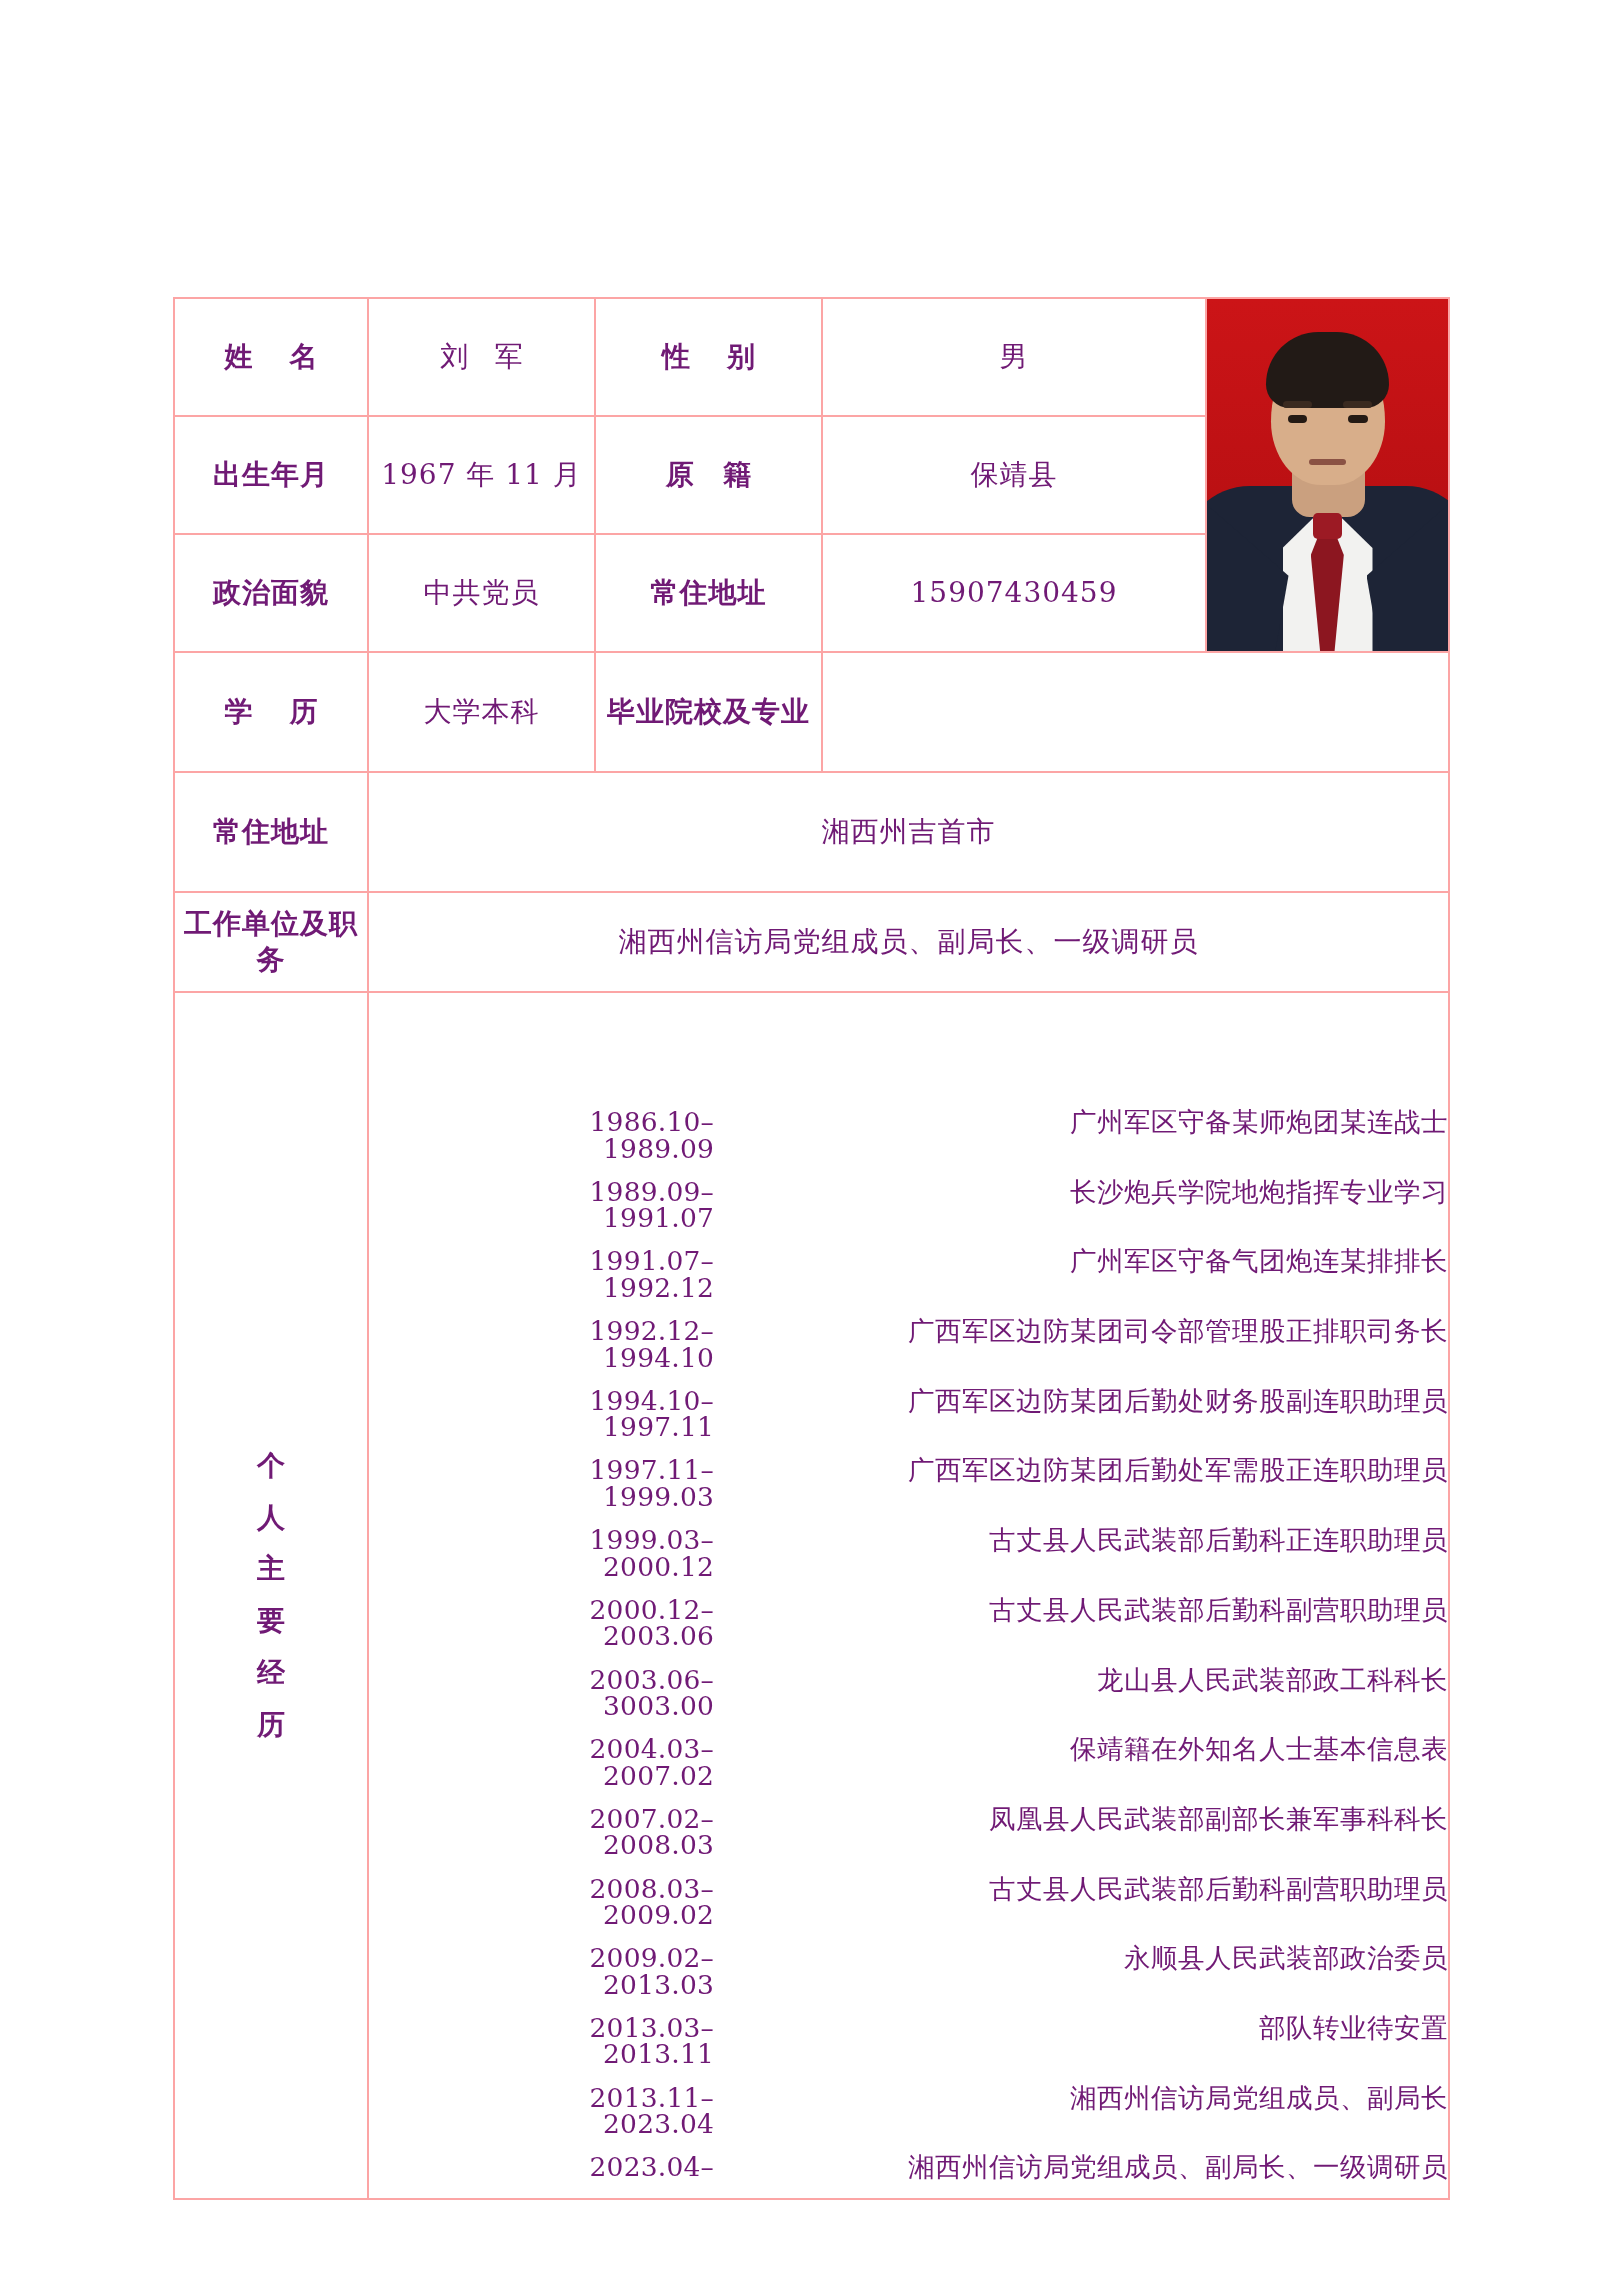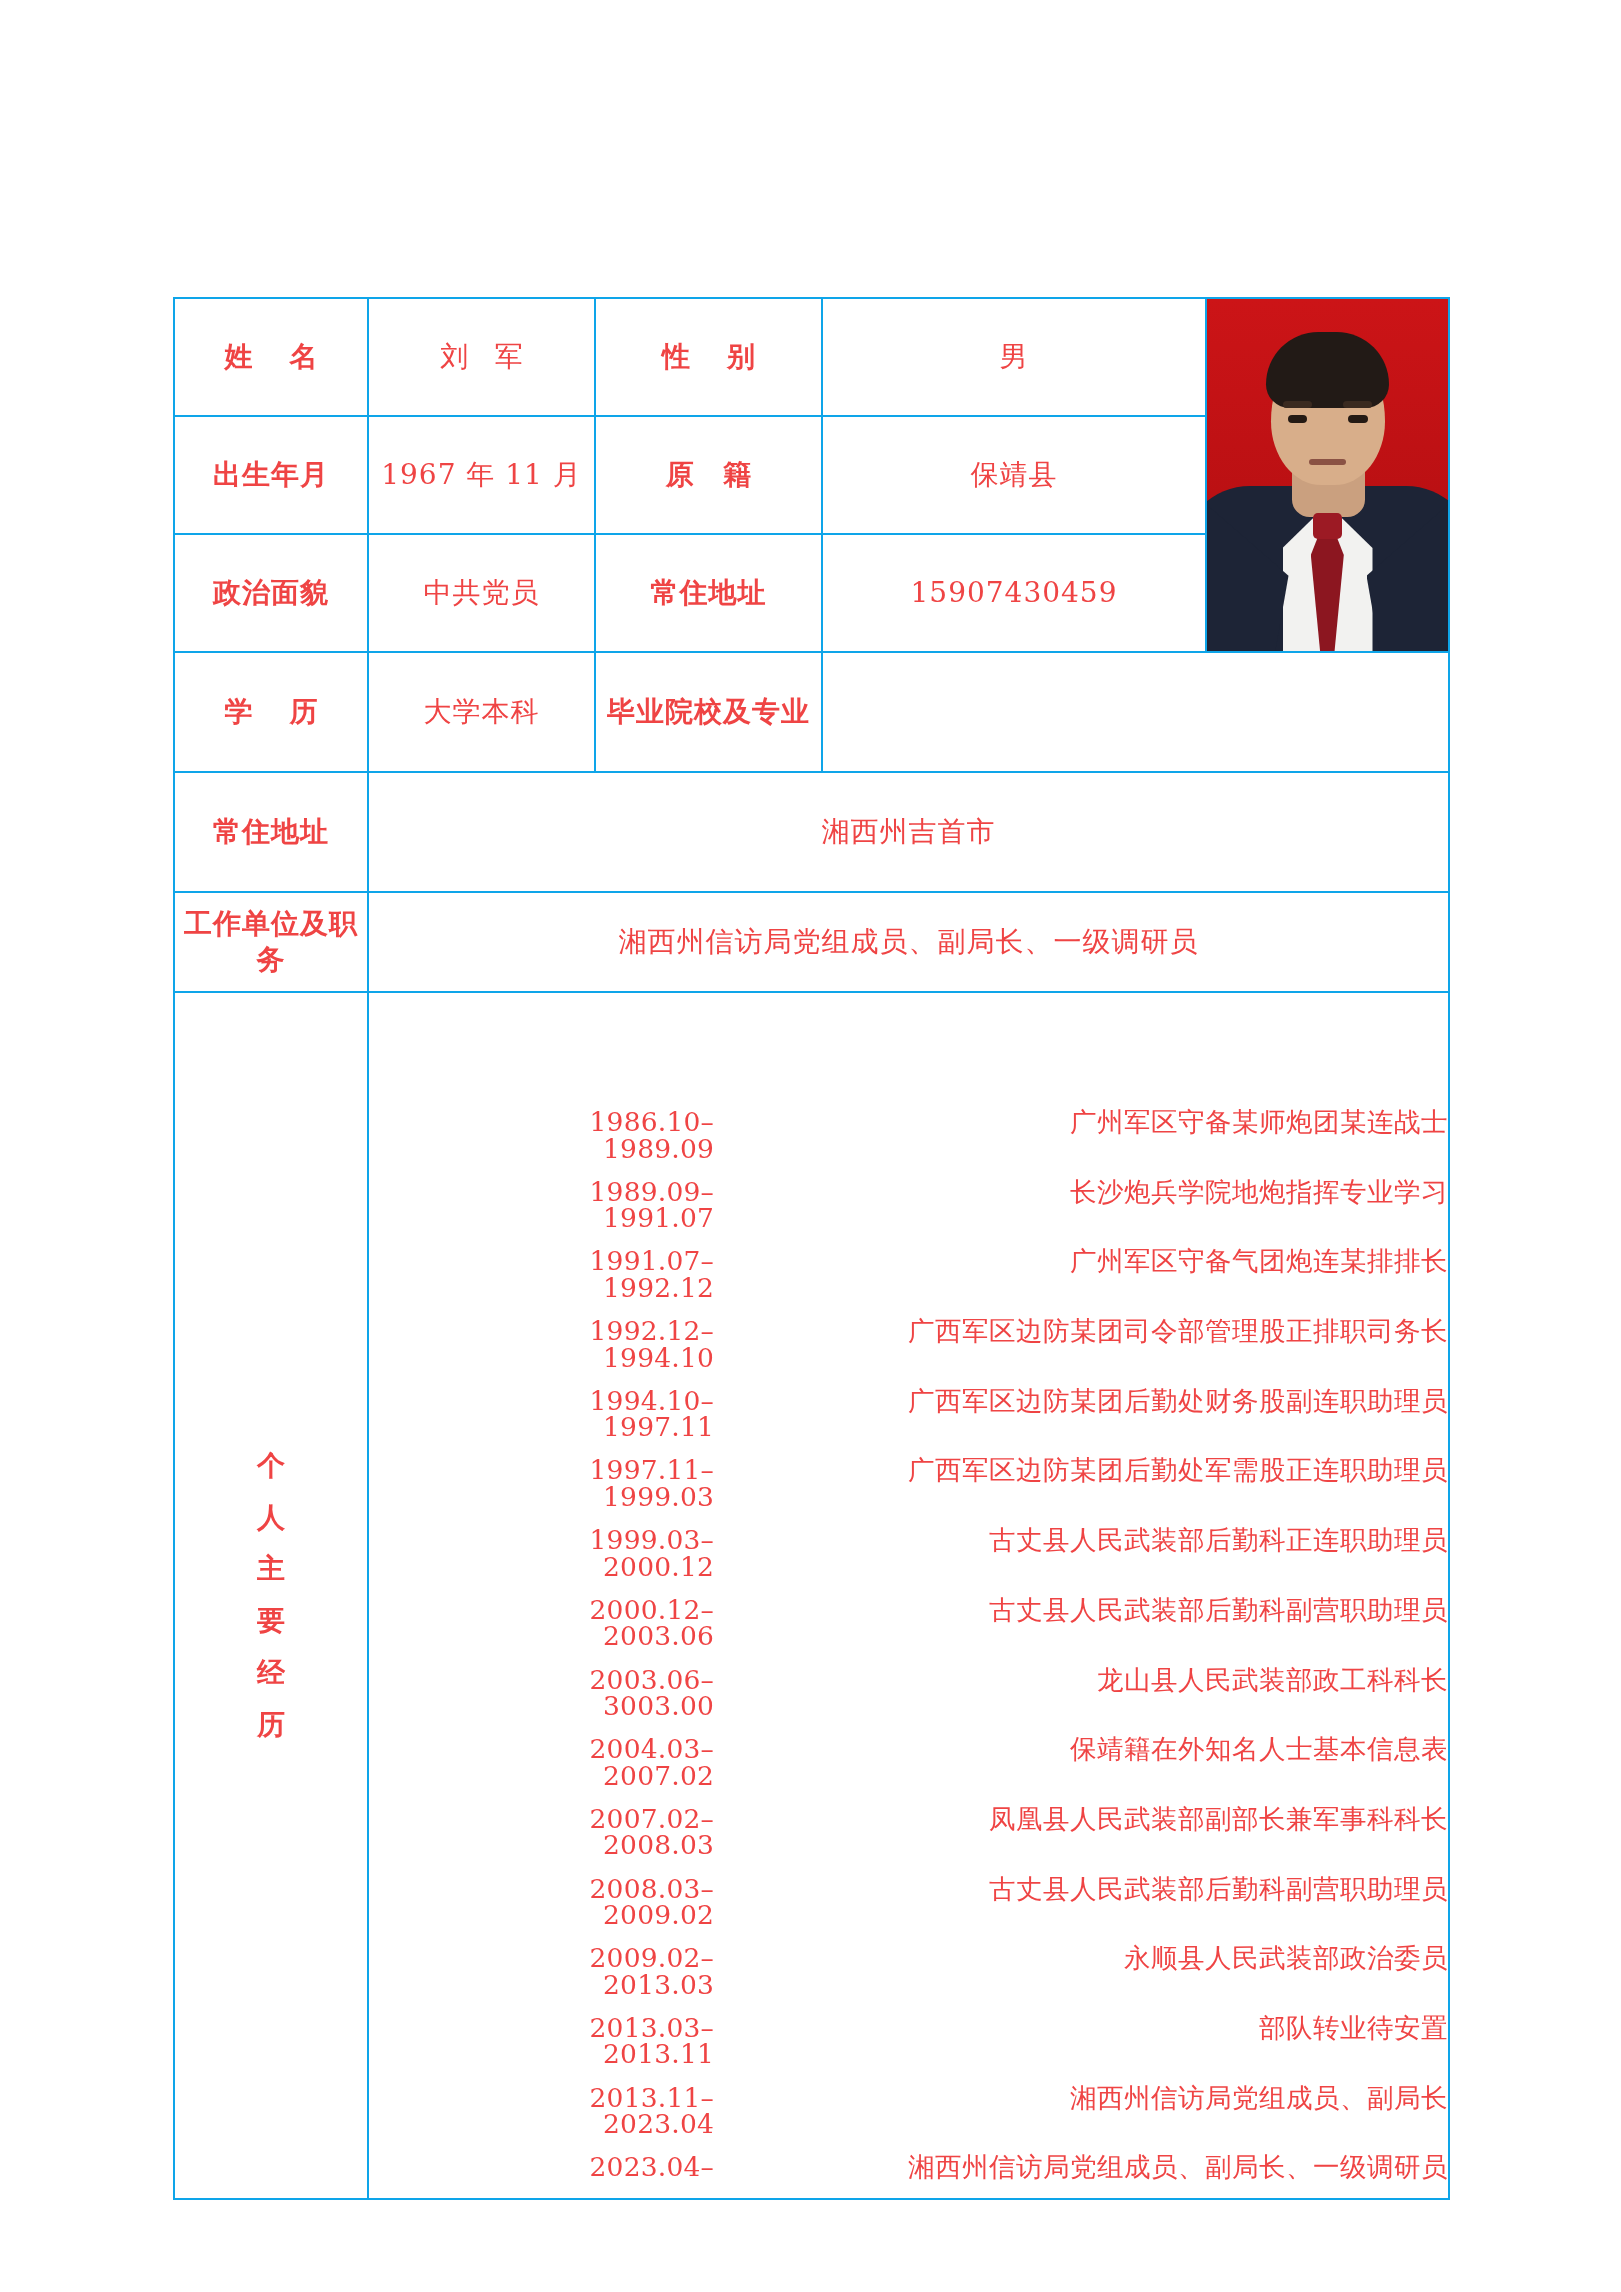--- a/index.html
+++ b/index.html
@@ -43,27 +43,27 @@
     left: 173px;
     width: 1276px;
   }
 
   table.info-table {
     border-collapse: collapse;
     width: 1276px;
     table-layout: fixed;
   }
   table.info-table td {
-    border: 2px solid #0ea5e9;
+    border: 2px solid #fca5a5;
     padding: 0;
     text-align: center;
     vertical-align: middle;
     font-size: 28px;
     font-family: "DejaVu Serif", "Liberation Serif", serif;
-    color: #ef4444;
+    color: #701a75;
     line-height: 1.3;
   }
 
   .lbl {
     font-weight: bold;
     letter-spacing: 1px;
   }
   .lbl-wide { letter-spacing: 13.7px; text-indent: 13.7px; }
   .lbl-mid  { letter-spacing: 9.8px; text-indent: 9.8px; }
   .val {

